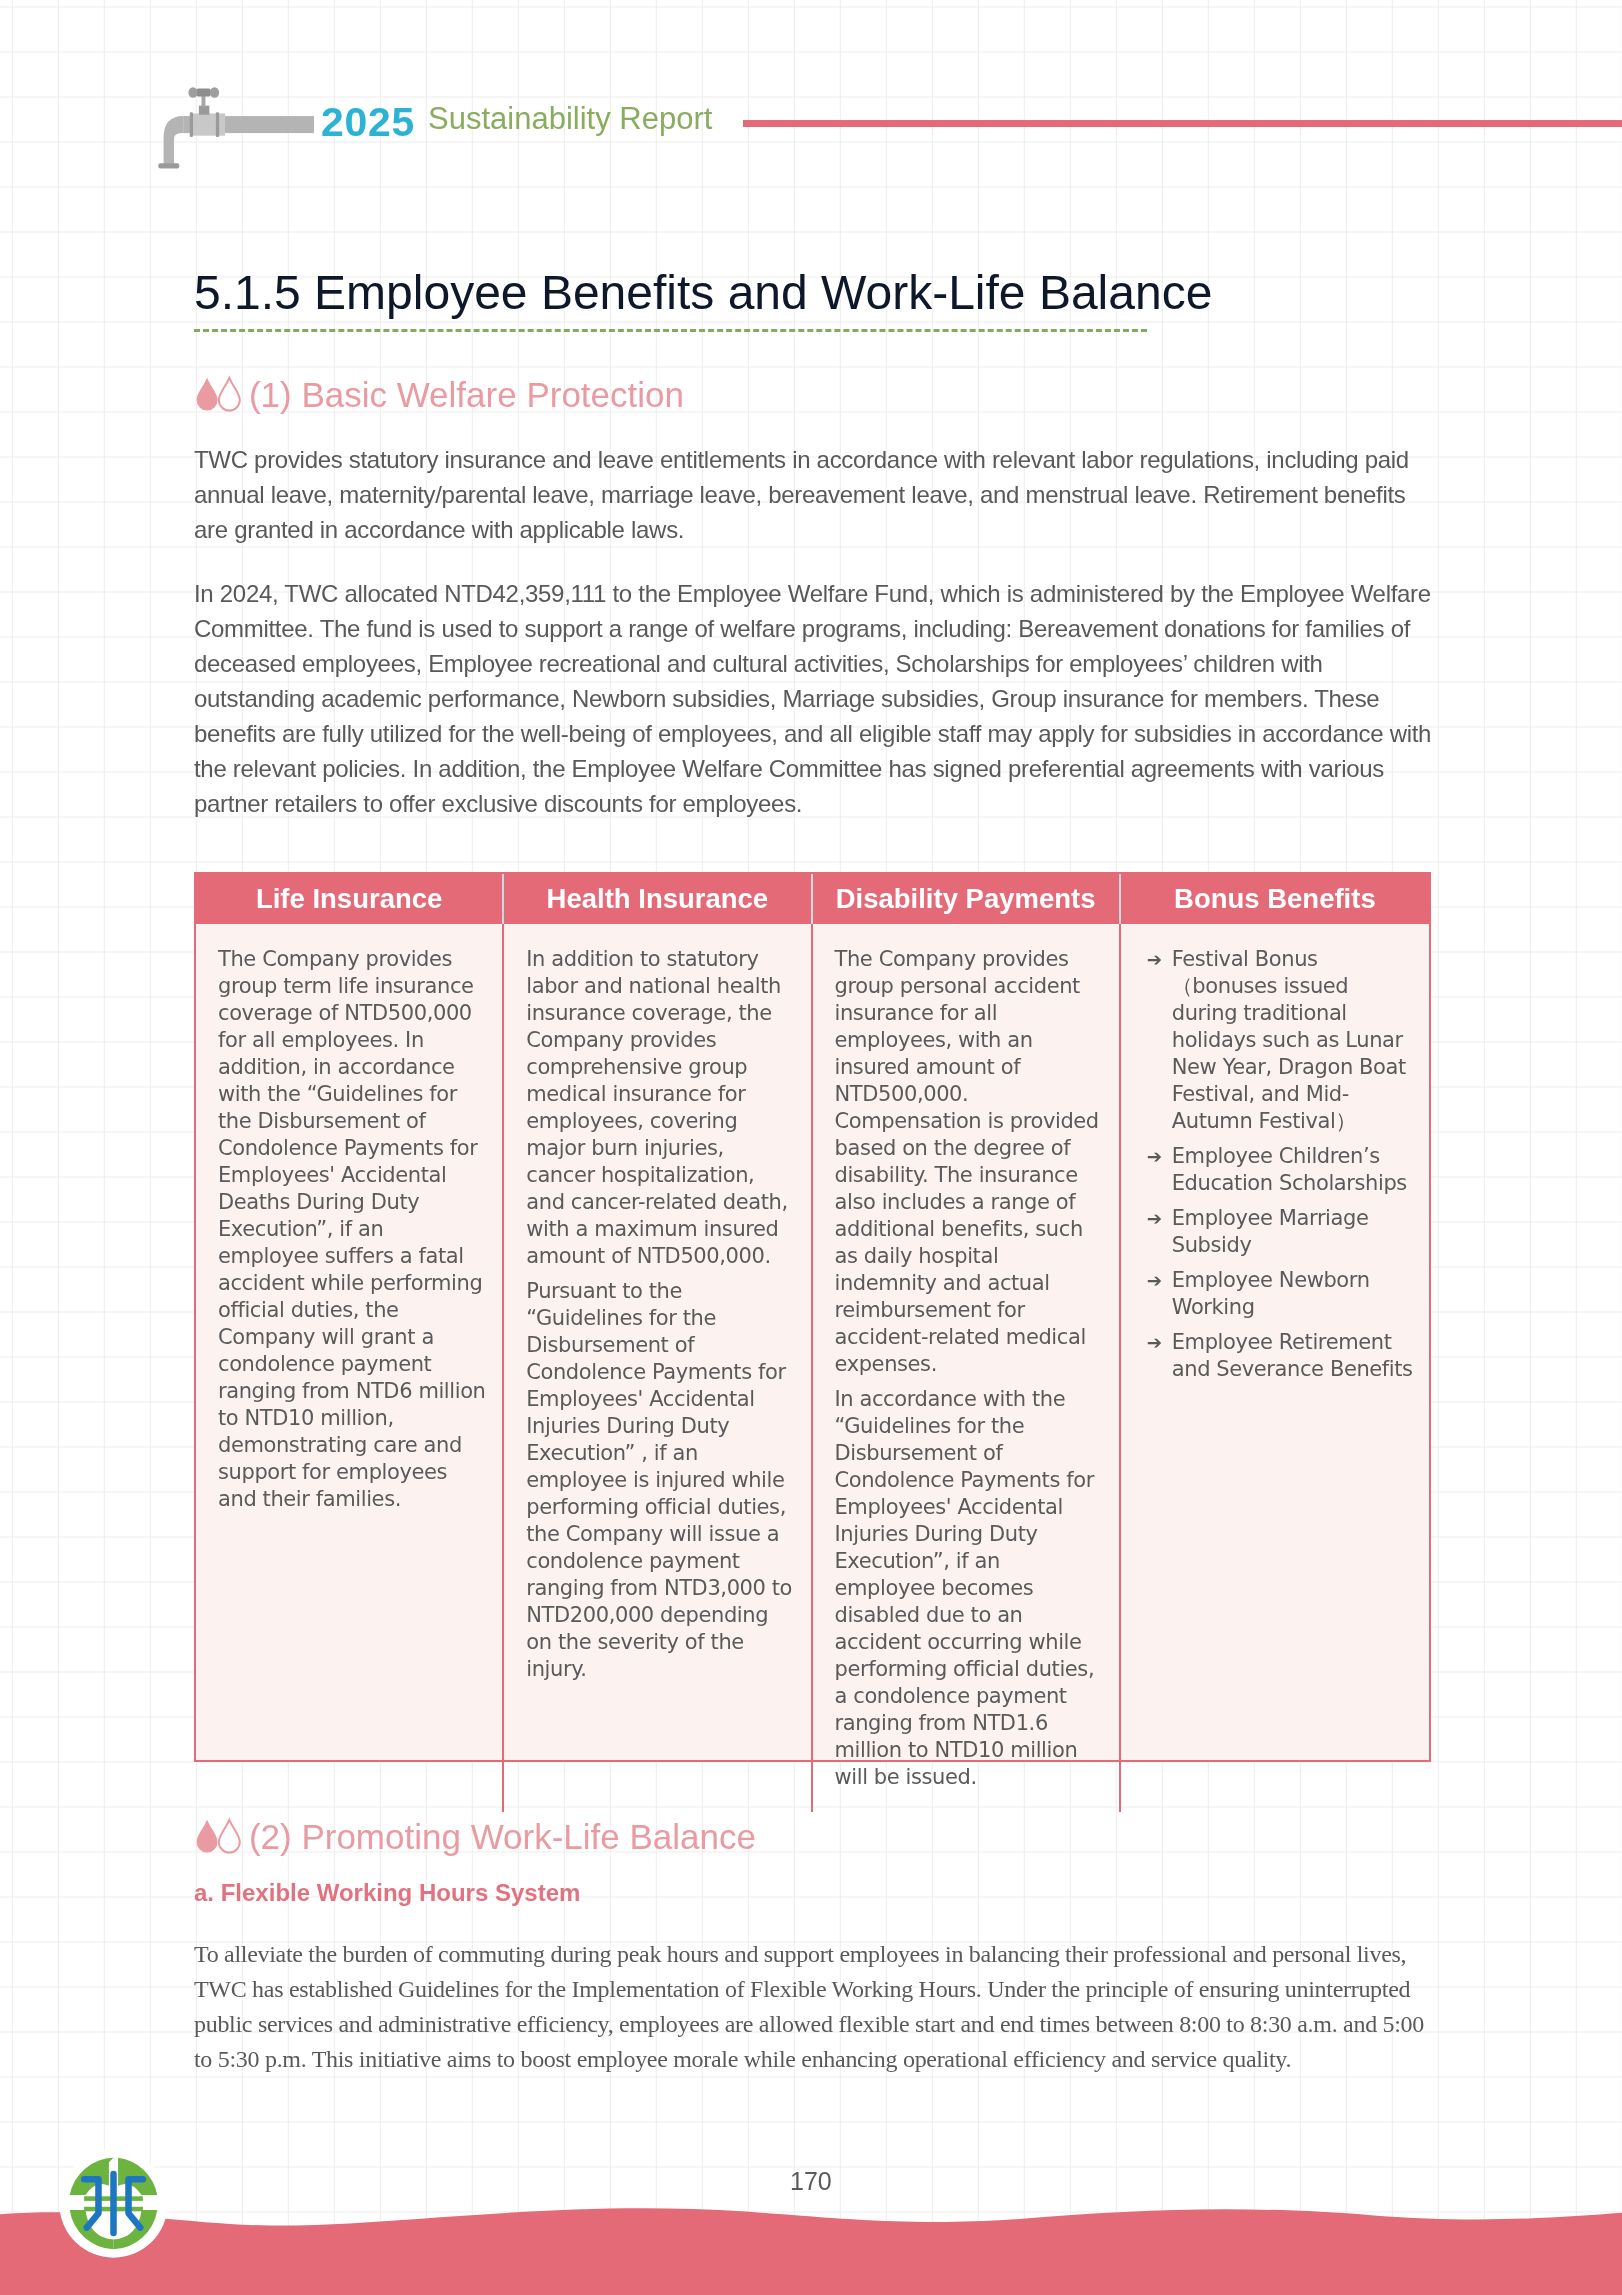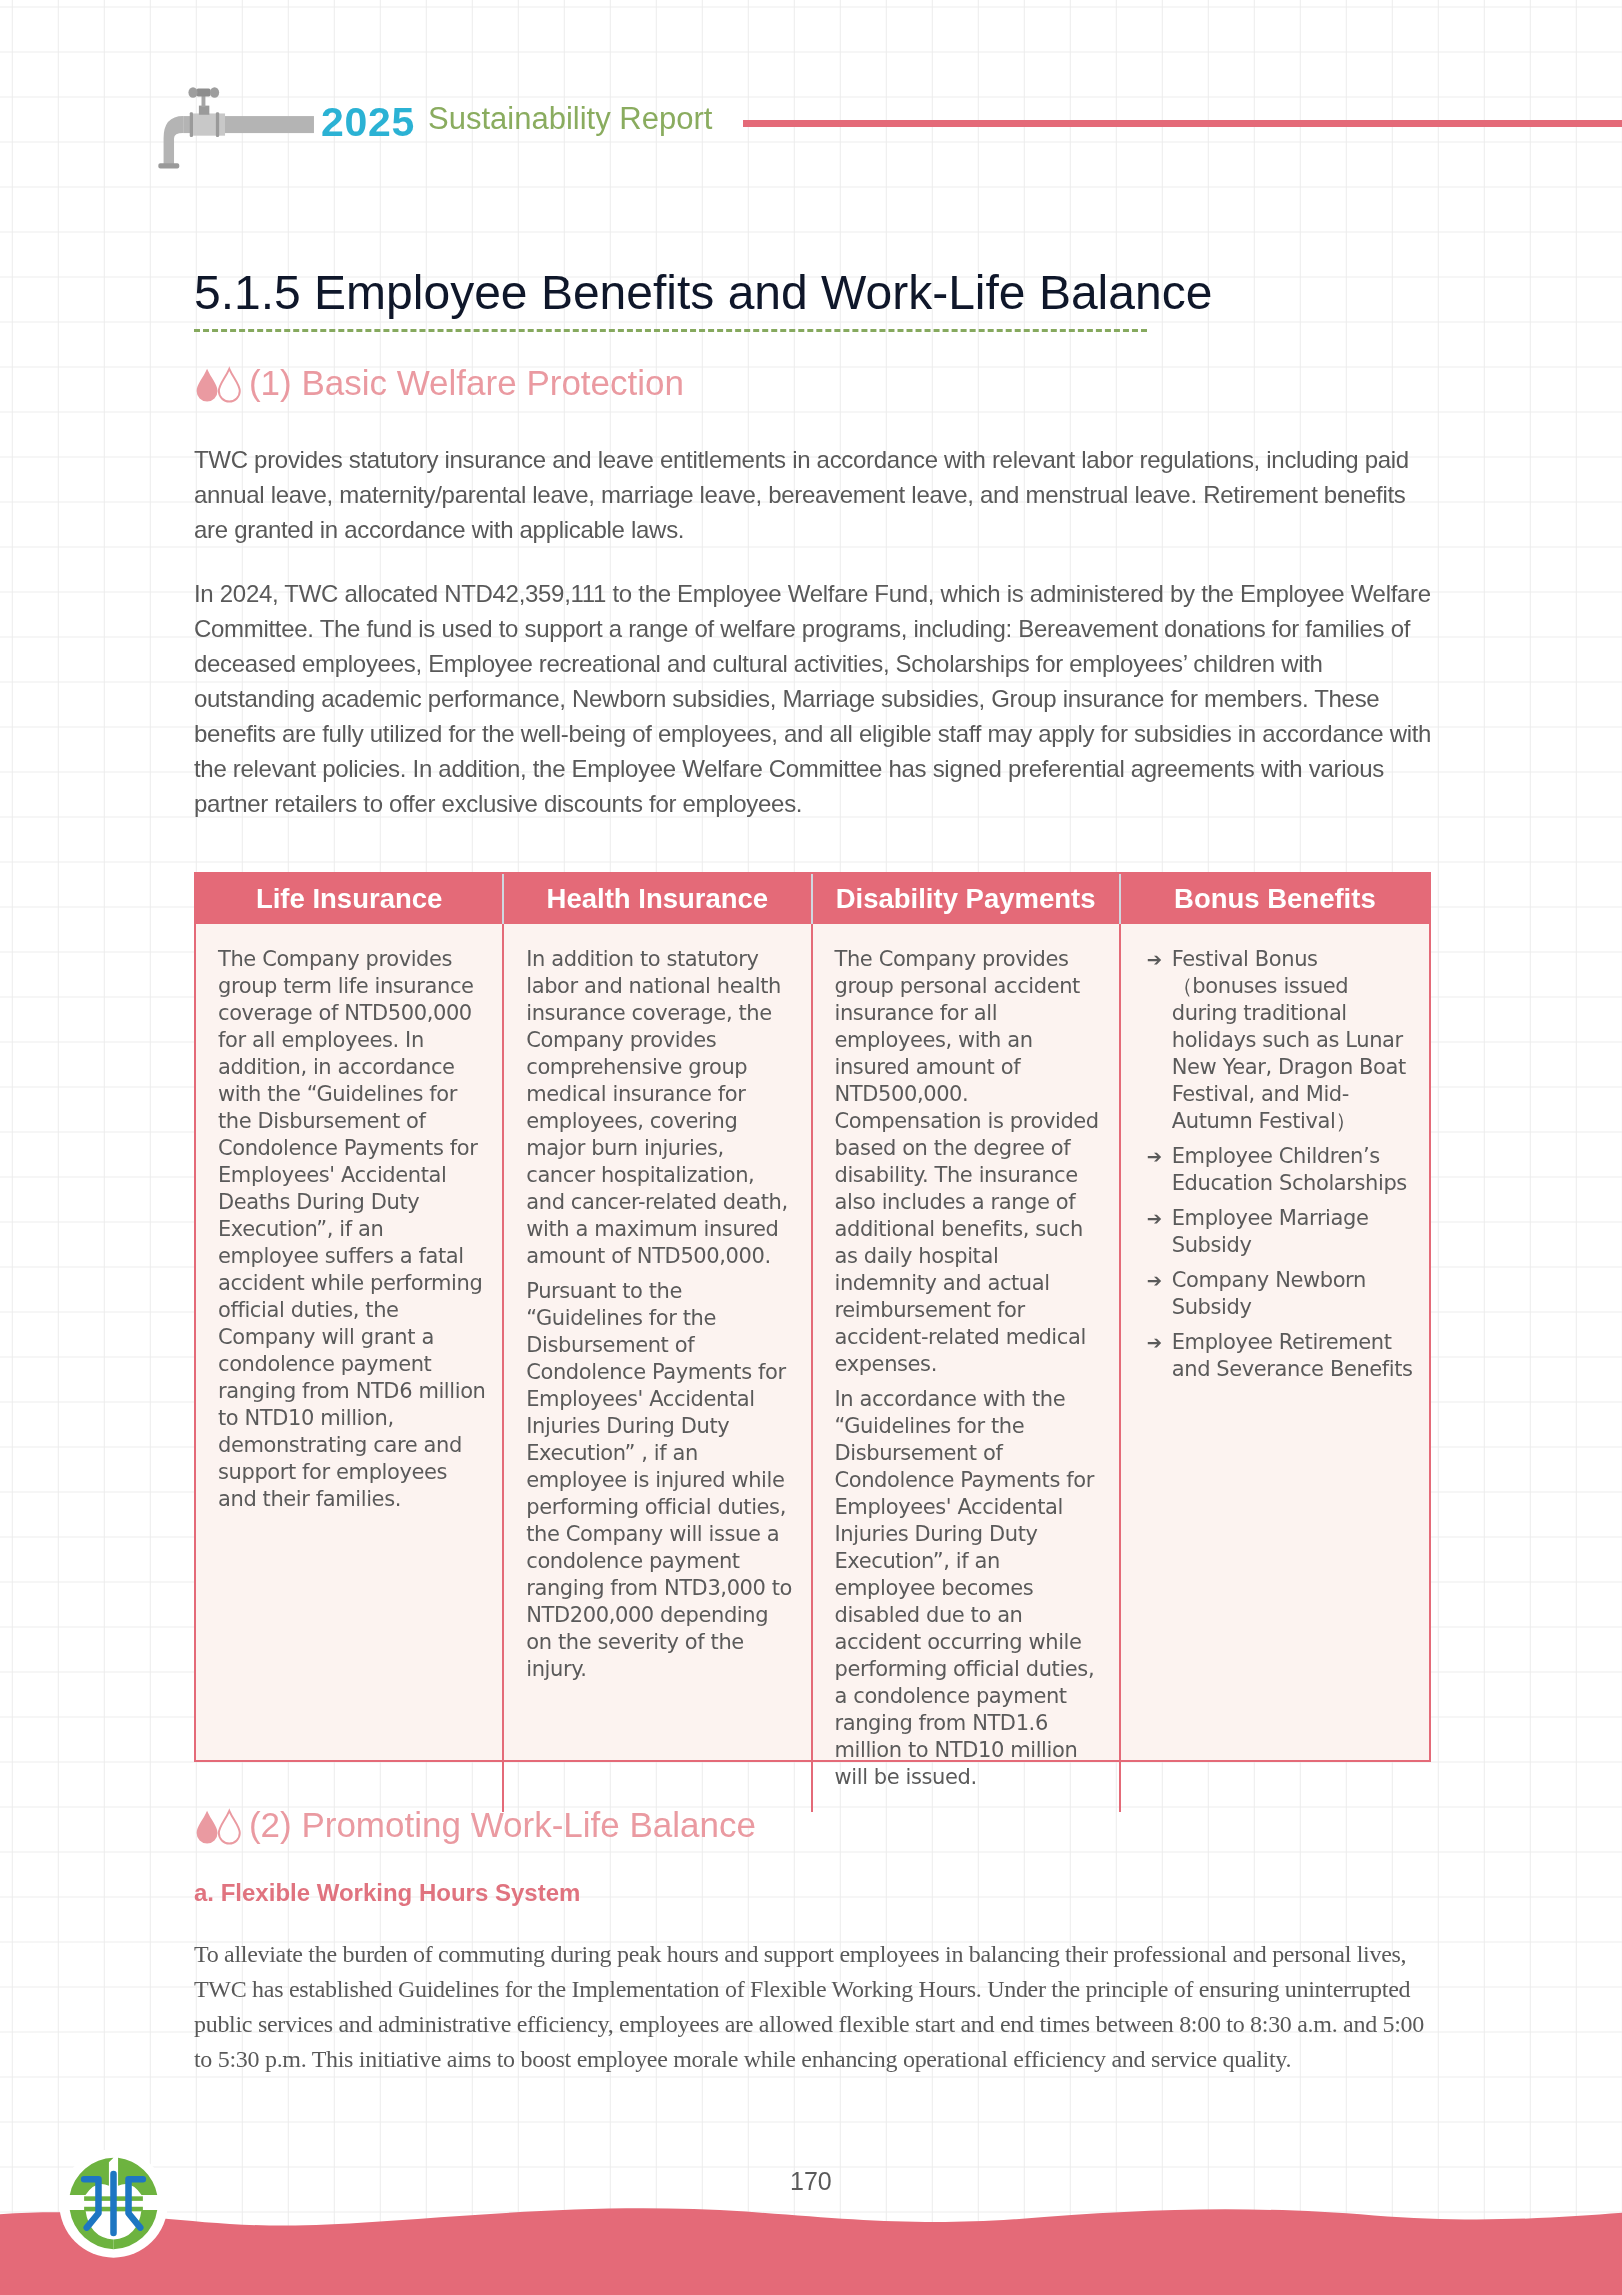--- a/index.html
+++ b/index.html
@@ -20,21 +20,21 @@
   .report-title { position: absolute; left: 271px; top: 22px; font-size: 31px; color: #8aac5f; }
   .header-rule { position: absolute; left: 586px; top: 41px; right: 0; height: 7.2px; background: #e46a78; }
 
   .section-title {
     position: absolute; left: 194px; top: 265px;
     font-size: 48px; color: #0f172a; letter-spacing: 0px;
     padding-bottom: 9.2px;
     border-bottom: 3.3px dashed #86a95e;
     width: 953px; white-space: nowrap;
   }
-  .sub-heading { position: absolute; left: 194px; font-size: 35px; color: #ea9aa1; display: flex; align-items: flex-end; gap: 3.9px; white-space: nowrap; }
+  .sub-heading { position: absolute; left: 194px; font-size: 35px; color: #ea9aa1; display: flex; align-items: flex-start; gap: 3.9px; white-space: nowrap; margin-top: 12px; }
   .sub-heading.h1 { top: 363px; }
   .sub-heading.h2 { top: 1805px; }
   .drops { display: inline-block; width: 51px; height: 37px; }
   .para {
     position: absolute; left: 194px; width: 1243px;
     font-size: 24px; line-height: 35px; color: #595959;
     font-family: "Liberation Sans Narrow", "Liberation Sans", sans-serif;
     letter-spacing: -0.3px;
   }
   .para.p1 { top: 442px; }
@@ -118,21 +118,21 @@
   </div>
   <div class="td">
     <p>The Company provides group personal accident insurance for all employees, with an insured amount of NTD500,000. Compensation is provided based on the degree of disability. The insurance also includes a range of additional benefits, such as daily hospital indemnity and actual reimbursement for accident-related medical expenses.</p>
     <p>In accordance with the “Guidelines for the Disbursement of Condolence Payments for Employees' Accidental Injuries During Duty Execution”, if an employee becomes disabled due to an accident occurring while performing official duties, a condolence payment ranging from NTD1.6 million to NTD10 million will be issued.</p>
   </div>
   <div class="td">
     <ul>
       <li><span class="arrow">➔</span><span>Festival Bonus （bonuses issued during traditional holidays such as Lunar New Year, Dragon Boat Festival, and Mid-Autumn Festival）</span></li>
       <li><span class="arrow">➔</span><span>Employee Children’s Education Scholarships</span></li>
       <li><span class="arrow">➔</span><span>Employee Marriage Subsidy</span></li>
-      <li><span class="arrow">➔</span><span>Company Newborn Subsidy</span></li>
+      <li><span class="arrow">➔</span><span>Employee Newborn Working</span></li>
       <li><span class="arrow">➔</span><span>Employee Retirement and Severance Benefits</span></li>
     </ul>
   </div>
 </div>
 
 <div class="sub-heading h2">
   <svg class="drops" viewBox="0 0 78 56">
     <path d="M20 4 C14 18 4 28 4 38 A16 16 0 0 0 36 38 C36 28 26 18 20 4 Z" fill="#ea9aa1"></path>
     <path d="M54 4 C48 18 38 28 38 38 A16 16 0 0 0 70 38 C70 28 60 18 54 4 Z" fill="none" stroke="#ea9aa1" stroke-width="3"></path>
   </svg>

